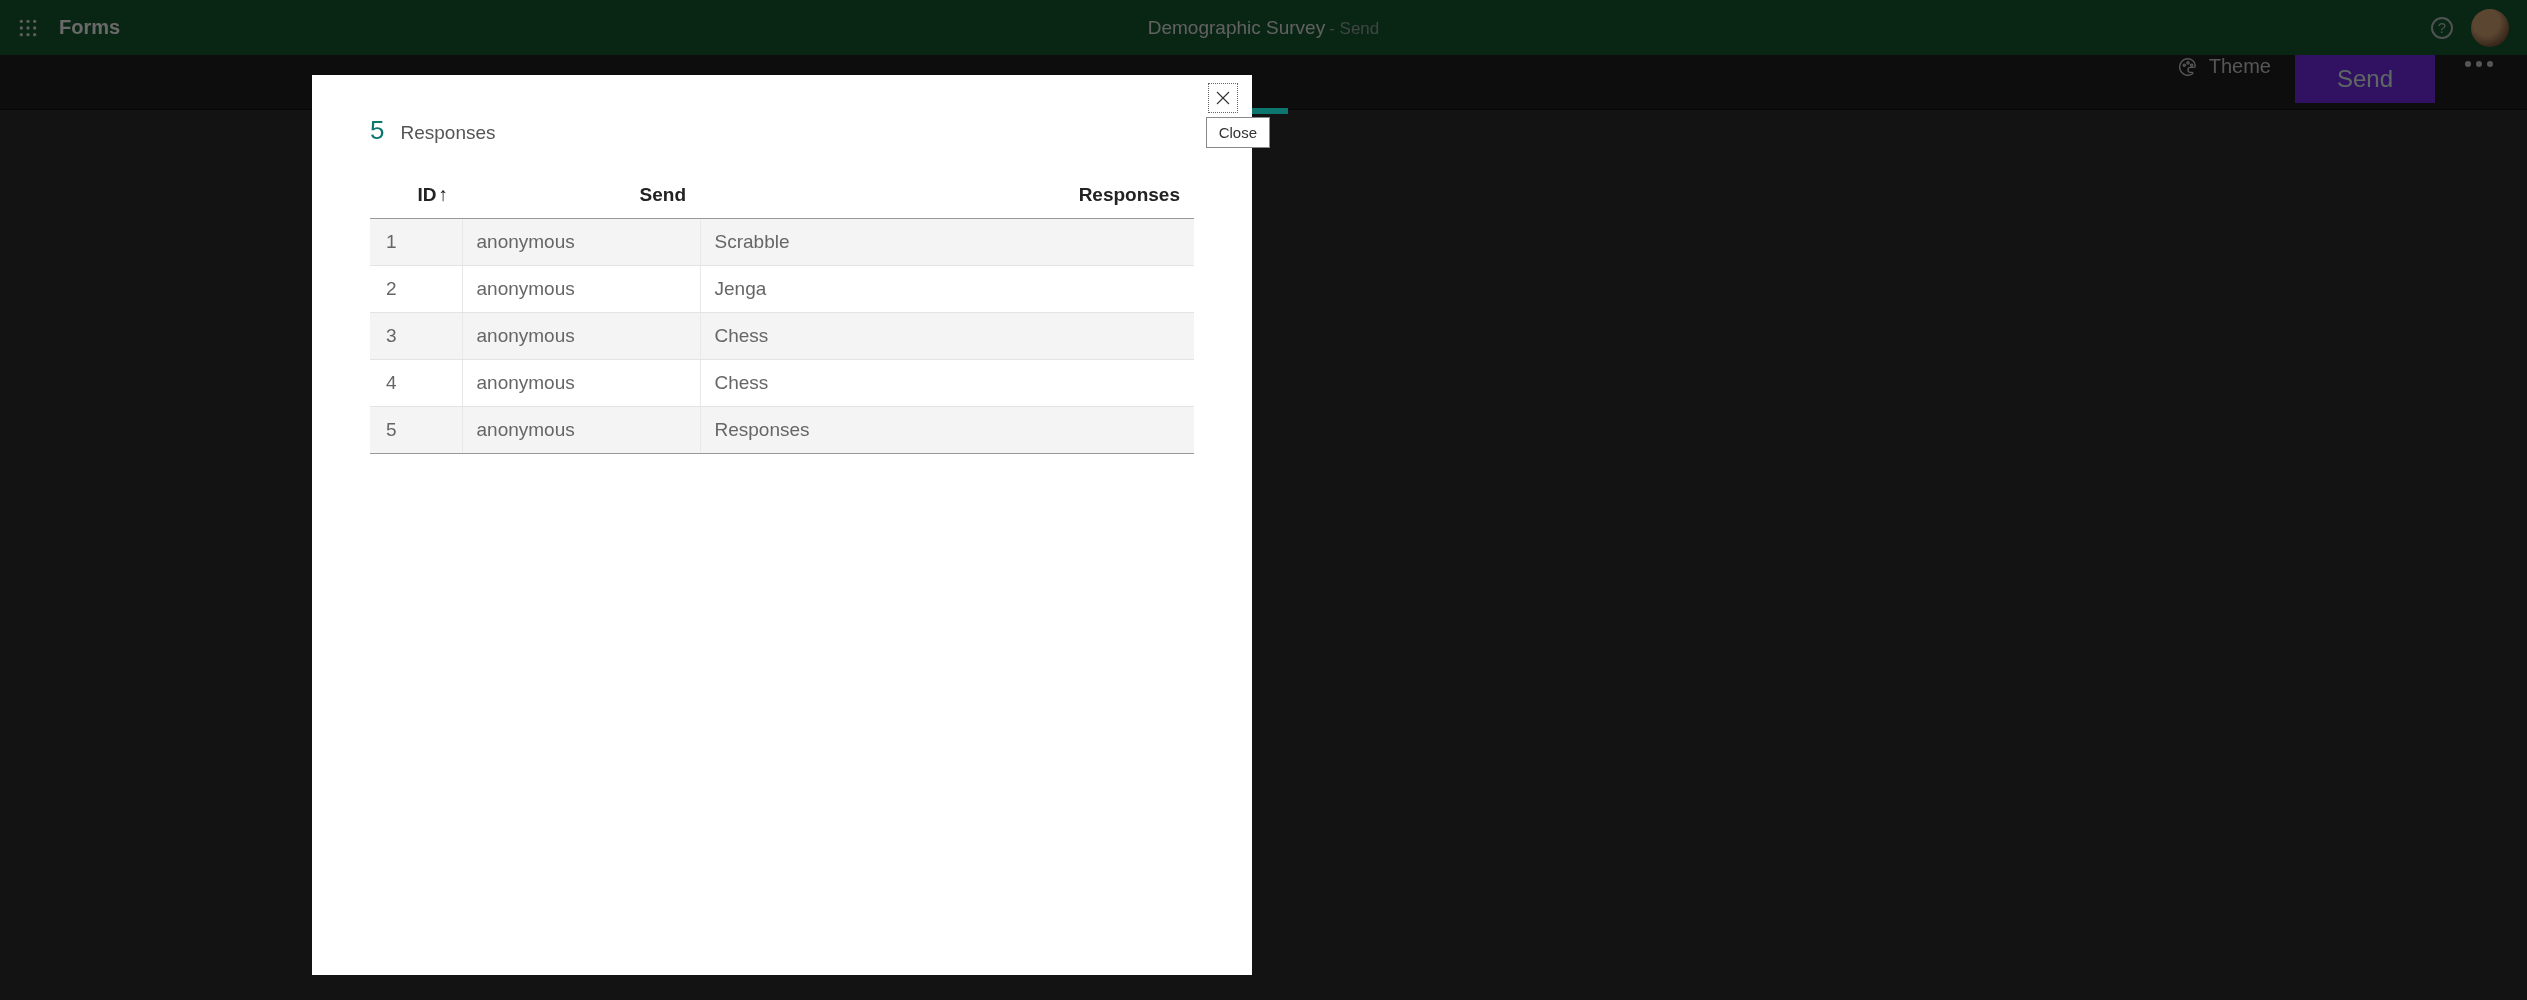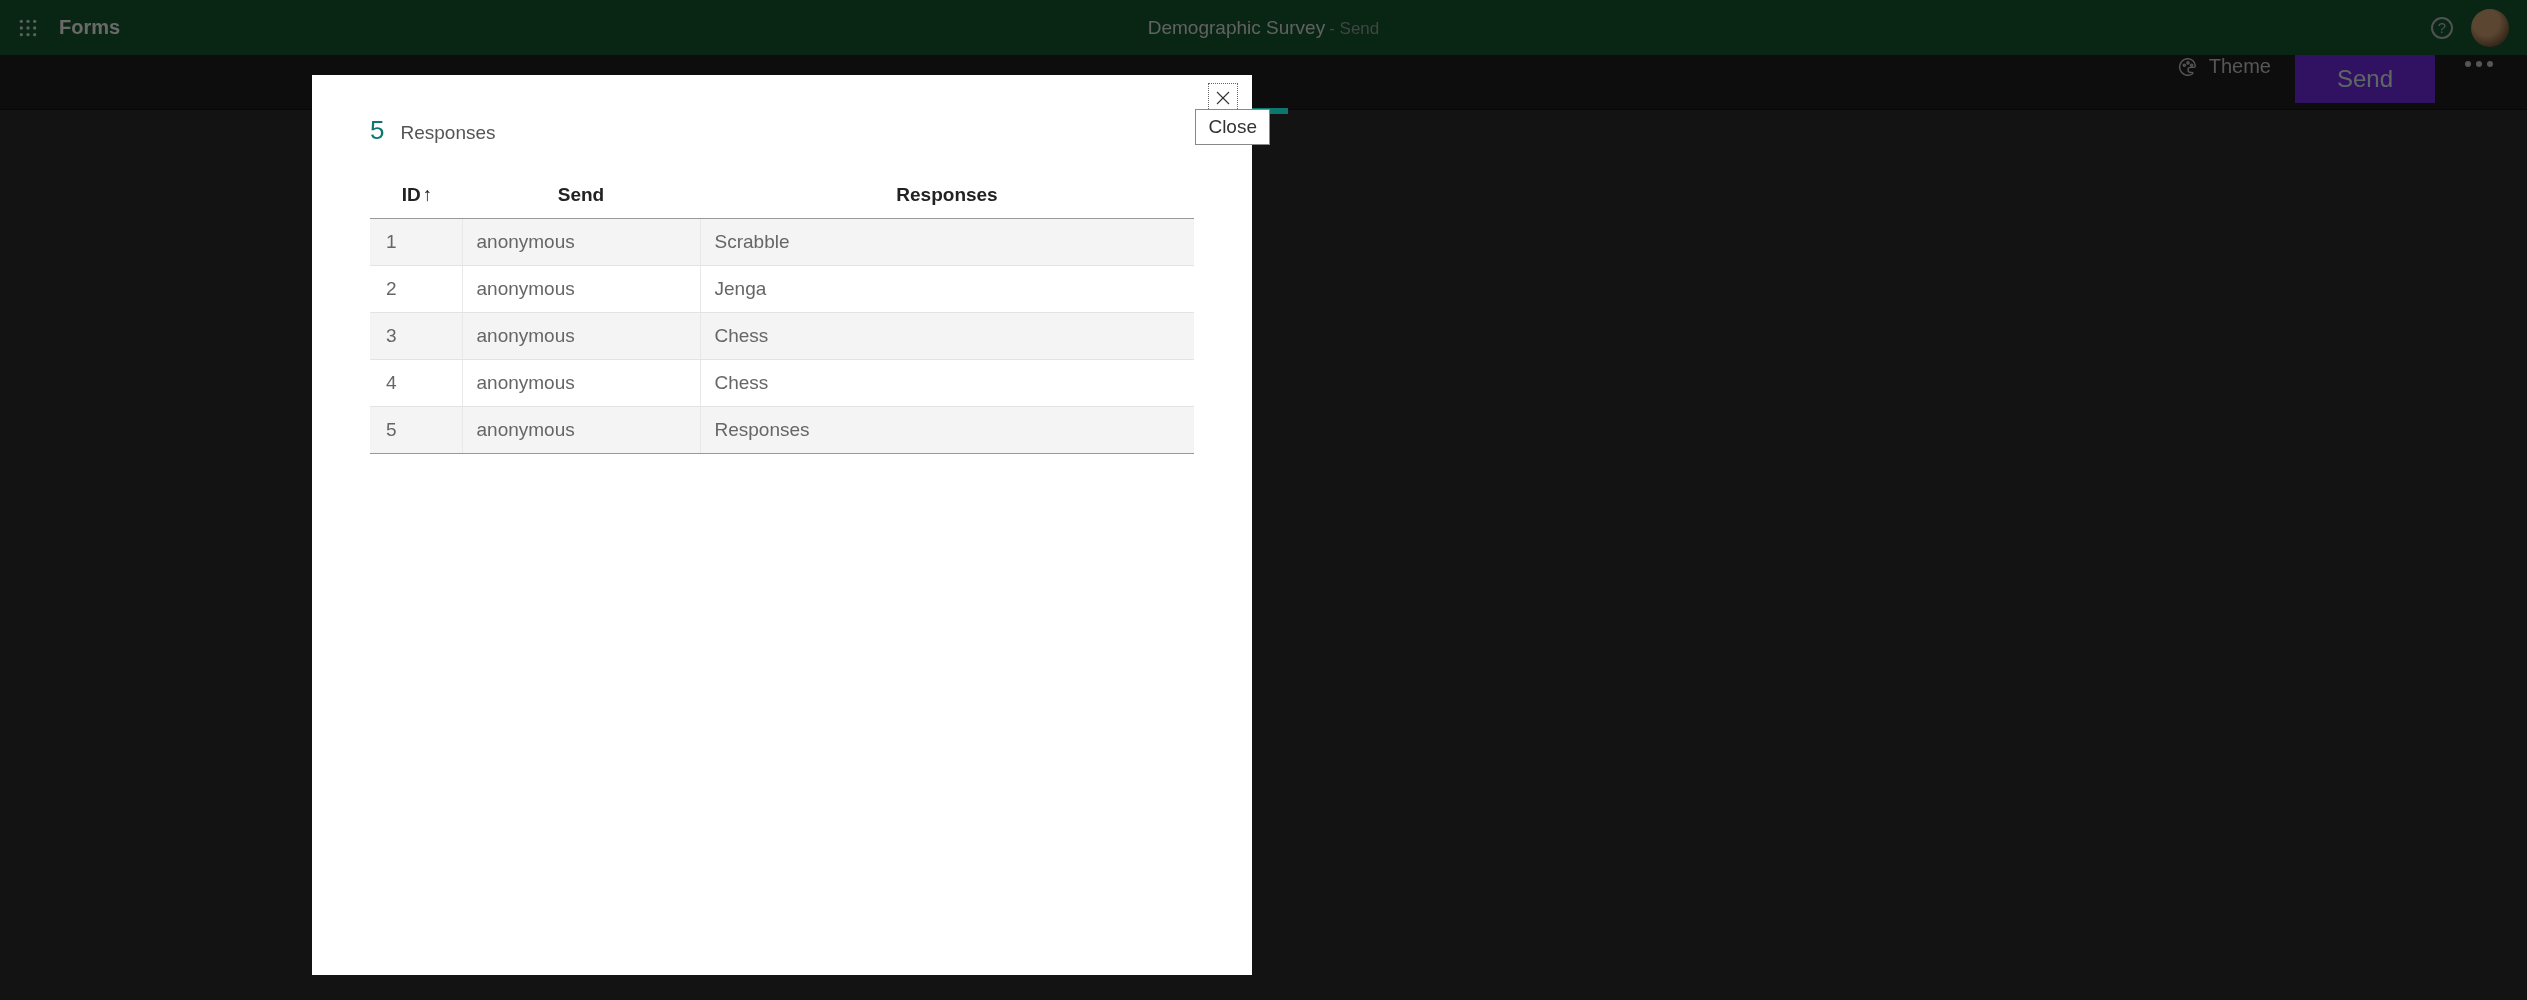--- a/index.html
+++ b/index.html
@@ -73,37 +73,37 @@
   }
   .modal-close {
     position:absolute; top: 8px; right: 14px;
     width: 30px; height: 30px;
     border: 1px dotted #666;
     display:flex; align-items:center; justify-content:center;
     cursor:pointer; background:#fff;
   }
   .modal-close svg { width:18px; height:18px; stroke:#333; stroke-width:1.5; }
   .close-tooltip {
-    position:absolute; top: 34px; right: -18px;
+    position:absolute; top: 42px; right: -18px;
     background:#fff; border:1px solid #888; padding:6px 12px;
-    font-size:19px; color:#333;
+    font-size:15px; color:#333;
   }
 
   .q-title { font-size: 26px; color:#222; font-weight:400; margin-bottom: 22px;}
   .resp-count-row { display:flex; align-items:baseline; gap: 16px; margin-bottom: 26px;}
   .resp-count { color:#0d766e; font-size:26px; }
   .resp-label { color:#555; font-size:19px; }
 
   table.resp {
     width: 100%;
     border-collapse: collapse;
     font-size: 19px;
   }
   table.resp thead th {
-    text-align:center; font-weight:600; color:#222;
+    text-align:right; font-weight:600; color:#222;
     padding: 12px 14px;
     border-bottom: 1px solid #999;
   }
   table.resp th.id-col { width: 92px; padding-left:16px;}
   table.resp th .sort-arrow { display:inline-block; margin-left:2px; }
   table.resp th.name-col { width: 238px; }
   table.resp tbody td {
     padding: 12px 14px;
     color:#666;
     border-bottom: 1px solid #e3e3e3;

